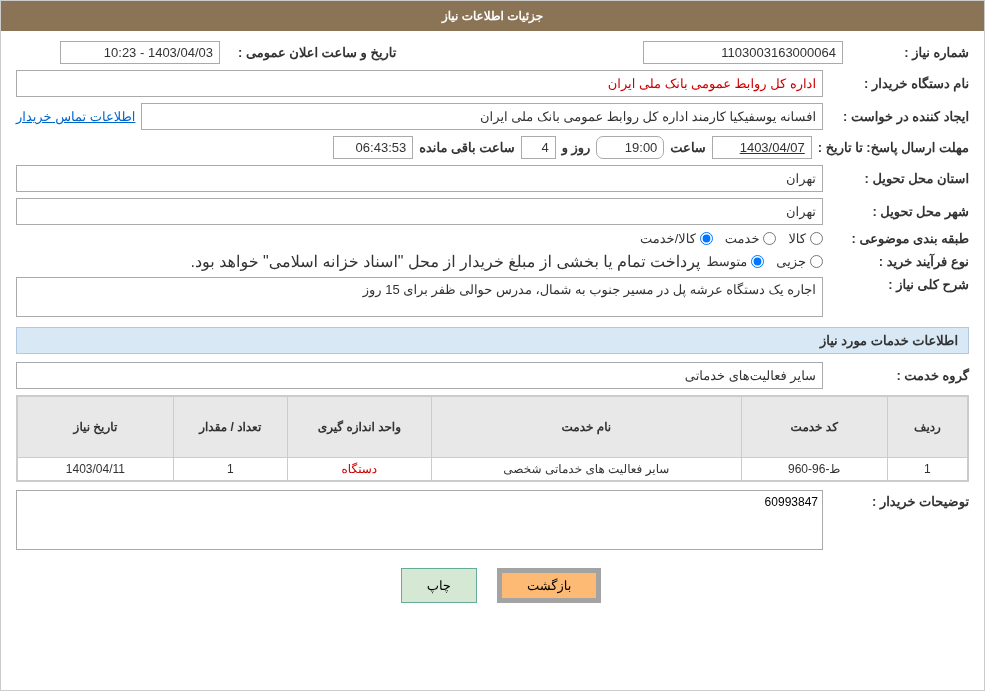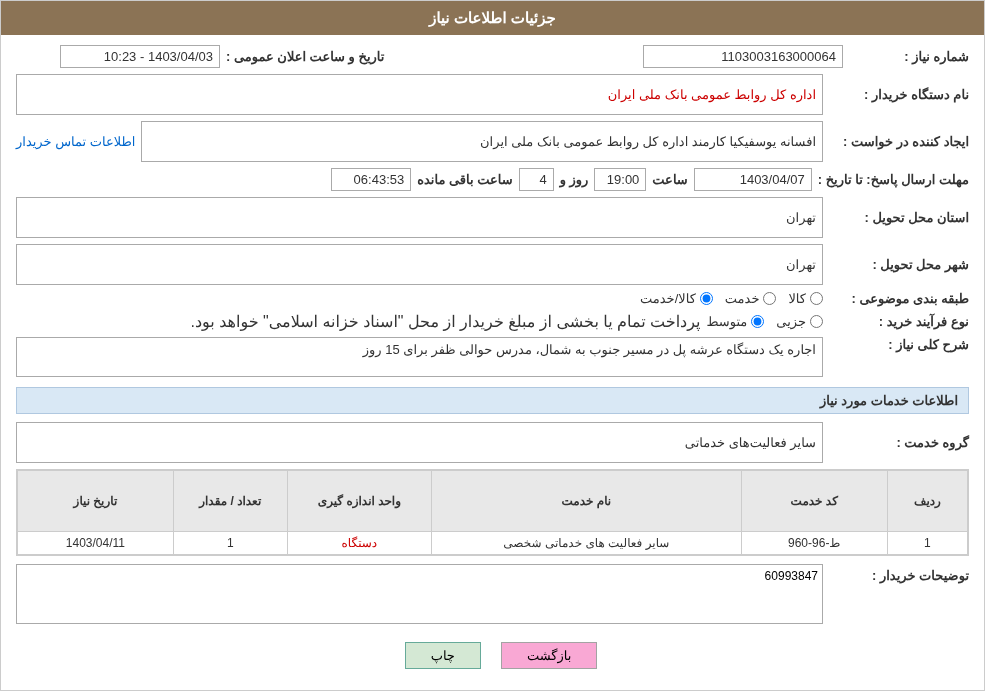--- a/index.html
+++ b/index.html
@@ -14,21 +14,21 @@
       width: 985px;
       min-height: 691px;
       background: #fff;
       border: 1px solid #ccc;
     }
     .page-header {
       background: #8B7355;
       color: #fff;
       text-align: center;
       padding: 8px 12px;
-      font-size: 15px;
+      font-size: 12px;
       font-weight: bold;
     }
     .content {
       padding: 10px 15px;
     }
     .section-title {
       background: #d9e8f5;
       border: 1px solid #b0c8e0;
       color: #333;
       font-weight: bold;
@@ -48,37 +48,38 @@
       white-space: nowrap;
       min-width: 120px;
       text-align: right;
     }
     .label-wide {
       min-width: 140px;
     }
     .value-box {
       border: 1px solid #aaa;
       background: #fff;
-      padding: 12px 6px;
+      padding: 5px 6px;
       min-height: 22px;
       flex: 1;
       text-align: right;
     }
     .value-box-fixed {
       border: 1px solid #aaa;
       background: #fff;
       padding: 3px 6px;
       min-height: 22px;
       text-align: right;
     }
     .value-highlight {
       color: #c00;
     }
     .link-style {
       color: #0066cc;
+      text-decoration: underline;
       cursor: pointer;
     }
     .inline-label {
       font-weight: bold;
       white-space: nowrap;
     }
     .small-box {
       border: 1px solid #aaa;
       background: #fff;
       padding: 3px 6px;
@@ -141,22 +142,22 @@
       cursor: pointer;
       border: 1px solid #999;
       background: #e8e8e8;
     }
     .btn-print {
       background: #d4e8d4;
       border: 1px solid #6a9;
       margin-left: 17px;
     }
     .btn-back {
-      background: #f9a8d4;
-      border: 1px solid #a3a3a3;
+      background: #fdba74;
+      border: 5px solid #a3a3a3;
     }
     .buyer-desc-row {
       display: flex;
       align-items: flex-start;
       gap: 6px;
       margin-bottom: 6px;
     }
     .duration-row {
       display: flex;
       align-items: center;
@@ -169,40 +170,40 @@
 
 <div class="page-container">
   <div class="page-header">جزئیات اطلاعات نیاز</div>
 
   <div class="content">
 
     <div class="info-row">
       <span class="label">شماره نیاز :</span>
       <div class="value-box-fixed" style="width:200px;">1103003163000064</div>
       <span style="flex:1;"></span>
-      <span class="label" style="min-width:auto;">تاریخ و ساعت اعلان عمومی :</span>
+      <span class="label" style="min-width:auto;margin-left:12px;">تاریخ و ساعت اعلان عمومی :</span>
       <div class="value-box-fixed" style="width:160px;margin-left:44px;">1403/04/03 - 10:23</div>
     </div>
 
     <div class="info-row">
       <span class="label label-wide">نام دستگاه خریدار :</span>
       <div class="value-box value-highlight">اداره کل روابط عمومی بانک ملی ایران</div>
     </div>
 
     <div class="info-row">
       <span class="label label-wide">ایجاد کننده در خواست :</span>
       <div class="value-box">افسانه یوسفیکیا کارمند اداره کل روابط عمومی بانک ملی ایران</div>
       <span class="link-style">اطلاعات تماس خریدار</span>
     </div>
 
     <div class="duration-row">
       <span class="label label-wide">مهلت ارسال پاسخ: تا تاریخ :</span>
-      <div class="small-box" style="width:118px;">1403/04/07</div>
+      <div class="small-box" style="width:100px;text-decoration:underline;">1403/04/07</div>
       <span class="inline-label">ساعت</span>
-      <div class="small-box" style="width:52px;">19:00</div>
+      <div class="small-box" style="width:68px;border-radius:7px;">19:00</div>
       <span class="inline-label">روز و</span>
       <div class="small-box" style="width:35px;">4</div>
       <span class="inline-label">ساعت باقی مانده</span>
       <div class="small-box" style="width:80px;">06:43:53</div>
     </div>
 
     <div class="info-row">
       <span class="label label-wide">استان محل تحویل :</span>
       <div class="value-box">تهران</div>
     </div>

